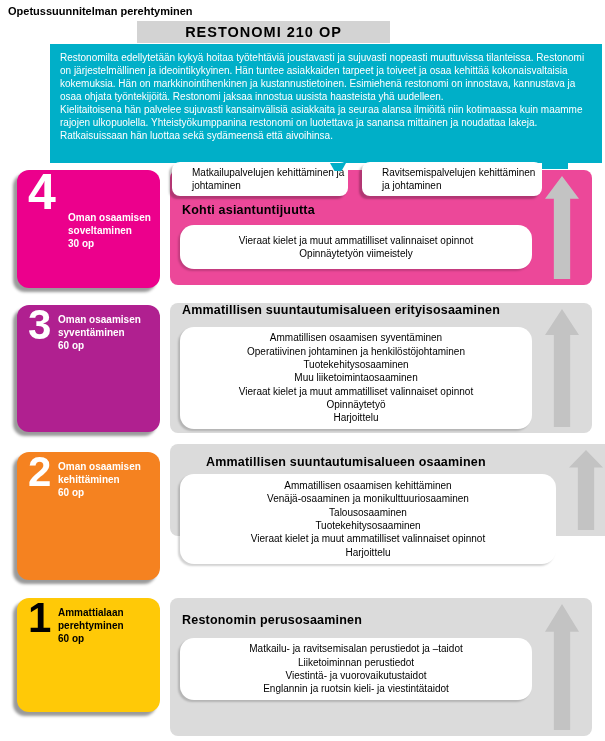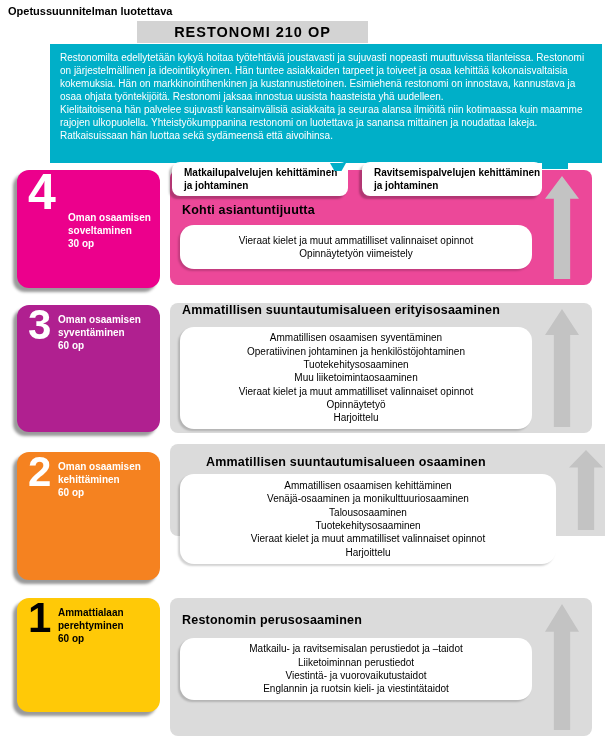--- a/index.html
+++ b/index.html
@@ -1,34 +1,34 @@
 <!DOCTYPE html>
 <html><head>
 <meta charset="utf-8">
 <style>
   html,body{margin:0;padding:0;background:#fff;}
   #page{position:relative;width:605px;height:741px;background:#ffffff;overflow:hidden;
         font-family:"Liberation Sans",sans-serif;color:#000;}
 
   .page-title{position:absolute;left:8px;top:5px;font-size:11px;font-weight:bold;}
 
-  .header-bar{position:absolute;left:137px;top:21px;width:231px;height:22px;
+  .header-bar{position:absolute;left:137px;top:21px;width:253px;height:22px;
       text-align:center;font-weight:bold;font-size:14.5px;line-height:22px;letter-spacing:1px;}
 
   .intro{position:absolute;left:50px;top:44px;width:552px;height:119px;color:#fff;
       font-size:10px;line-height:1.3;padding:7px 10px;box-sizing:border-box;}
   .intro p{margin:0;}
 
   .teal-tab1{position:absolute;left:330px;top:163px;width:16px;height:8px;z-index:4;
       clip-path:polygon(0 0,100% 0,72% 100%,28% 100%);}
   .teal-tab2{position:absolute;left:542px;top:163px;width:26px;height:6px;}
 
   .prog-box{position:absolute;top:162px;height:34px;background:#fff;border-radius:8px;
-      box-shadow:-3px 3px 2px rgba(0,0,0,0.25);font-weight:bold;font-size:10px;line-height:1.3;
-      padding:4px 0 0 12px;box-sizing:border-box;z-index:3;}
+      box-shadow:-3px 3px 2px rgba(0,0,0,0.25);font-weight:normal;font-size:10px;line-height:1.3;
+      padding:4px 0 0 20px;box-sizing:border-box;z-index:3;}
   #prog1{left:172px;width:176px;}
   #prog2{left:362px;width:180px;}
 
   .level-box{position:absolute;left:17px;width:143px;border-radius:12px;
       box-shadow:-4px 4px 3px #9a9a9a;}
   .level-number{position:absolute;left:11px;top:-4px;font-weight:bold;font-size:42px;line-height:1.15;}
   .level-label{position:absolute;left:41px;top:9px;font-weight:bold;font-size:10px;line-height:1.28;width:98px;}
   .row4 .level-number{font-size:50px;top:-6px;}
   .row4 .level-label{left:51px;top:42px;}
 
@@ -58,21 +58,21 @@
   .row4 .course-box{top:55px;height:44px;}
   .row3 .course-box{top:24px;height:102px;}
   .row2 .course-box{top:30px;height:90px;}
   .row1 .course-box{top:40px;height:62px;}
 </style>
 </head>
 <body>
 
 <div id="page">
 
-  <div class="page-title">Opetussuunnitelman luotettava</div>
+  <div class="page-title">Opetussuunnitelman perehtyminen</div>
 
   <div class="header-bar" style="background-color: rgb(211, 211, 211);">RESTONOMI 210 OP</div>
 
   <div class="intro" style="background-color: rgb(0, 175, 200);">
     <p>Restonomilta edellytetään kykyä hoitaa työtehtäviä joustavasti ja sujuvasti nopeasti muuttuvissa tilanteissa. Restonomi on järjestelmällinen ja ideointikykyinen. Hän tuntee asiakkaiden tarpeet ja toiveet ja osaa kehittää kokonaisvaltaisia kokemuksia. Hän on markkinointihenkinen ja kustannustietoinen. Esimiehenä restonomi on innostava, kannustava ja osaa ohjata työntekijöitä. Restonomi jaksaa innostua uusista haasteista yhä uudelleen.</p>
     <p>Kielitaitoisena hän palvelee sujuvasti kansainvälisiä asiakkaita ja seuraa alansa ilmiöitä niin kotimaassa kuin maamme rajojen ulkopuolella. Yhteistyökumppanina restonomi on luotettava ja sanansa mittainen ja noudattaa lakeja. Ratkaisuissaan hän luottaa sekä sydämeensä että aivoihinsa.</p>
   </div>
   <div class="teal-tab1" style="background-color: rgb(0, 175, 200);"></div>
   <div class="teal-tab2" style="background-color: rgb(0, 175, 200);"></div>
 

